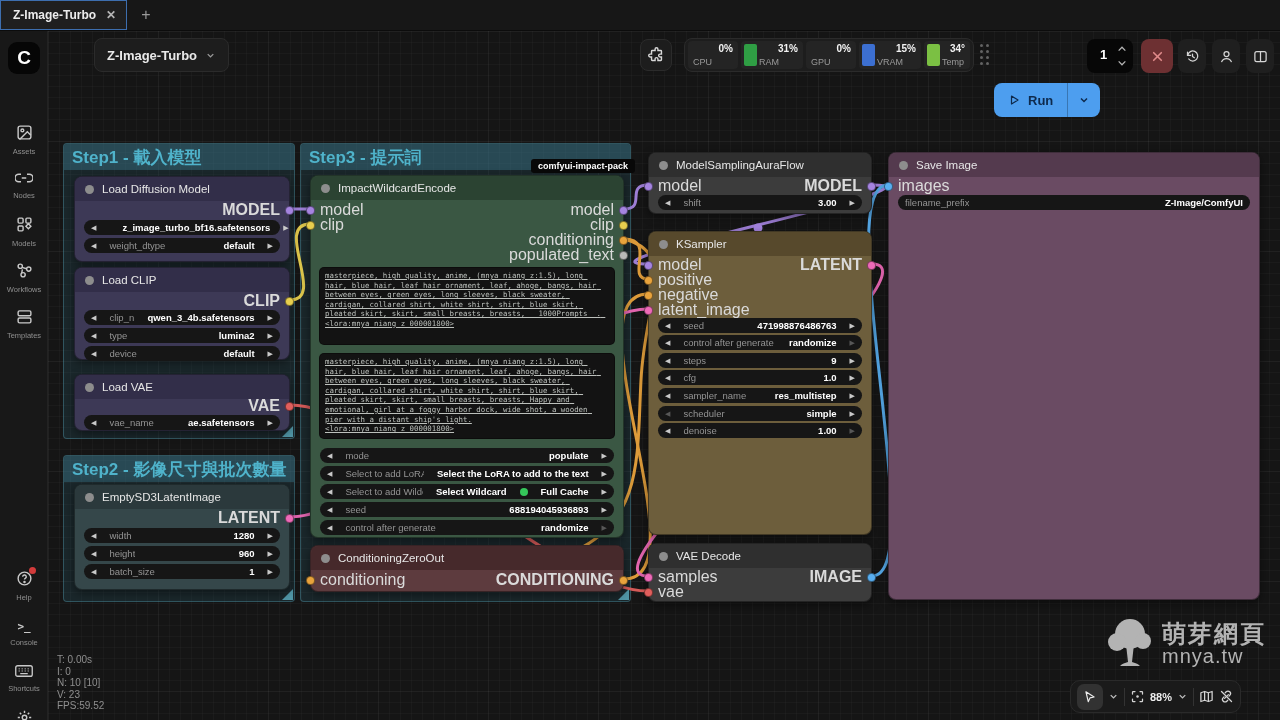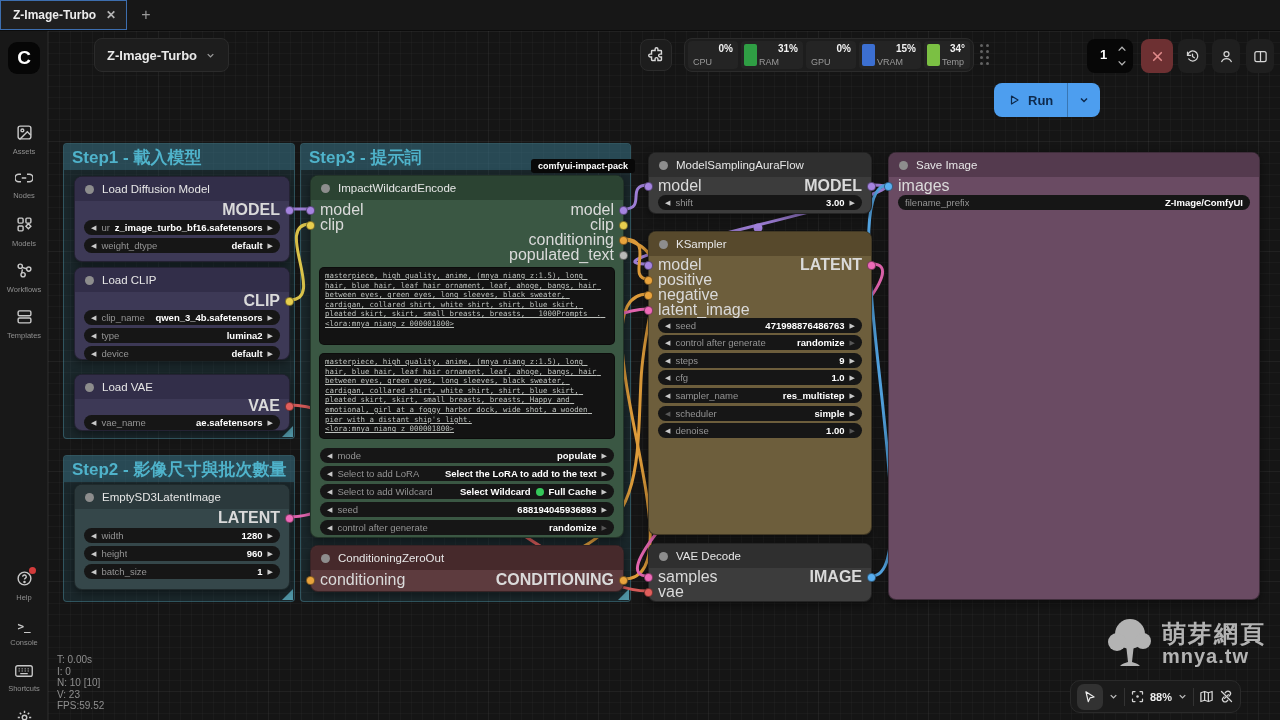--- a/index.html
+++ b/index.html
@@ -82,40 +82,40 @@
   .ntitle { height:24px; background:var(--hdr); border-radius:7px 7px 0 0; display:flex;
     align-items:center; gap:8px; padding:0 10px; }
   .ntitle .ndot { width:9px; height:9px; border-radius:50%; background:#8d8d8d; flex:none; }
   .ntitle .ntext { font-size:11.5px; color:#e6e6e6; white-space:nowrap; }
   .irow, .orow { position:absolute; height:14px; display:flex; align-items:center; gap:5px;
     font-size:16px; color:#dadada; }
   .irow { left:-5px; } .orow { right:-5px; }
   .pdot { width:9px; height:9px; border-radius:50%; flex:none; border:1px solid rgba(0,0,0,.45); }
   .olbl { font-weight:600; }
   .widget { position:absolute; left:9px; right:9px; height:15px; background:#161616; border-radius:8px;
-    display:flex; align-items:center; gap:5px; padding:0 7px; font-size:9.5px; }
+    display:flex; align-items:center; gap:13px; padding:0 7px; font-size:9.5px; }
   .warr { color:#c9c9c9; font-size:7px; line-height:1; flex:none; }
   .warr.dim { color:#575757; }
   .wlab { color:#949494; white-space:nowrap; overflow:hidden; }
   .wval { margin-left:auto; color:#fff; font-weight:700; white-space:nowrap; }
   .gdot { width:8px; height:8px; border-radius:50%; background:#35c75a; flex:none; }
   .ta { position:absolute; left:8px; right:8px; background:#131313; border-radius:5px;
     color:#bcc0bc; font-family:"DejaVu Sans Mono", monospace; font-size:7.4px; line-height:9.6px;
     padding:3px 5px; white-space:pre-wrap; overflow:hidden; border:1px solid rgba(0,0,0,.35);text-decoration:underline; }
   .badge { position:absolute; z-index:4; background:#080808; color:#fff; font-size:9px; font-weight:700;
     padding:2px 7px; border-radius:3px; }
 
   
   #hud { position:absolute; left:57px; top:654px; z-index:5; font-size:10px; line-height:11.5px;
     color:#8f8f8f; }
   #watermark { position:absolute; left:1104px; top:616px; z-index:5; display:flex; align-items:center;
     gap:6px; color:#b3b3b3; }
   #watermark .wm-text { display:flex; flex-direction:column; line-height:1.05; }
   #watermark .l1 { font-size:24px; font-weight:700; letter-spacing:2px; }
-  #watermark .l2 { font-size:20px; font-weight:700; letter-spacing:1px; }
+  #watermark .l2 { font-size:20px; font-weight:400; letter-spacing:1px; }
   #zoom-toolbar { position:absolute; left:1070px; top:680px; height:33px; z-index:20; background:#1a1a1a;
     border:1px solid #2a2a2a; border-radius:10px; display:flex; align-items:center; gap:5px; padding:0 6px; }
   #zoom-toolbar .tool { display:flex; align-items:center; justify-content:center; border-radius:7px; }
   #zoom-toolbar .sel { background:#323232; width:26px; height:26px; }
   #zoom-toolbar .vdiv { width:1px; height:18px; background:#333; }
   #zoom-toolbar .zl { color:#eee; font-size:11px; font-weight:600; }
 
   svg { display:block; }
 </style>
 </head>

